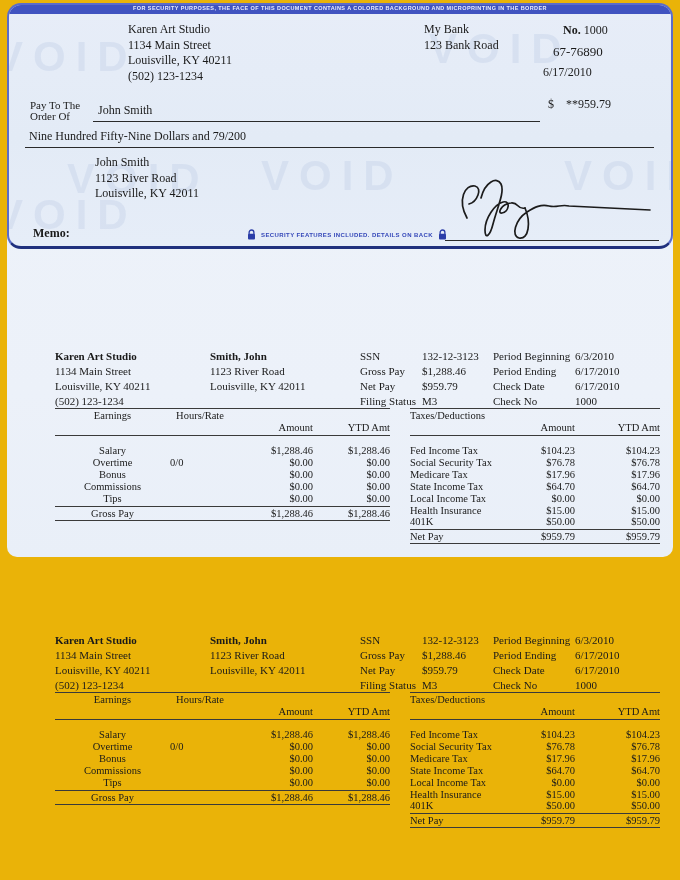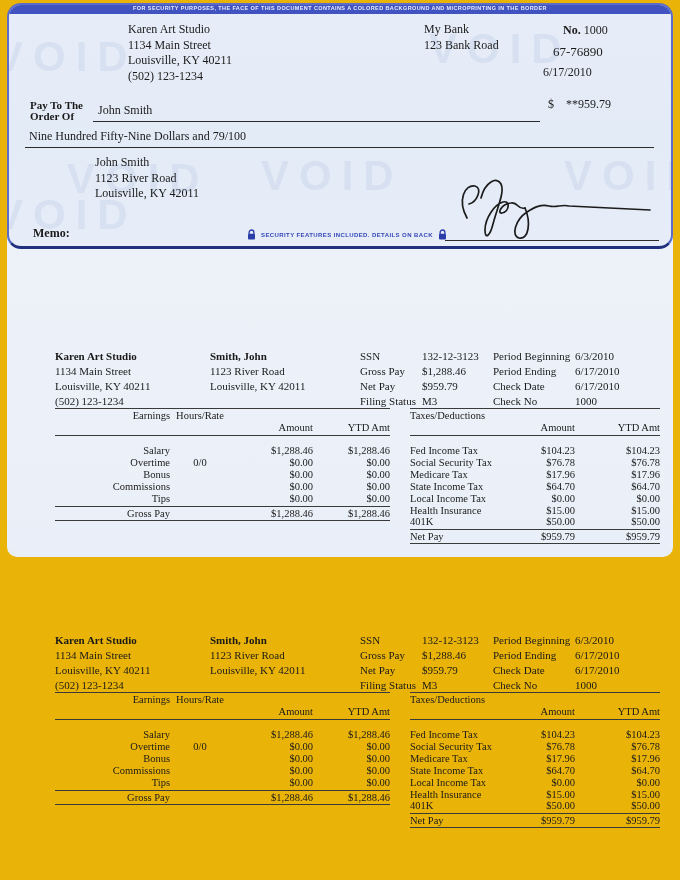--- a/index.html
+++ b/index.html
@@ -22,21 +22,21 @@
     font-family:"Liberation Sans", sans-serif; font-size:5.5px; font-weight:bold;
     letter-spacing:.4px; text-align:center; line-height:11px; white-space:nowrap; }
   .void { position:absolute; font-family:"Liberation Sans", sans-serif; font-weight:bold;
     font-size:42px; letter-spacing:10px; color:#ccd8ec; opacity:.55; user-select:none; }
   .payer-block { position:absolute; left:119px; top:17px; font-size:12px; line-height:15.5px; }
   .bank-block  { position:absolute; left:415px; top:17px; font-size:12px; line-height:15.5px; }
   .check-no { position:absolute; left:554px; top:18px; font-size:12px; }
   .check-no b { font-weight:bold; }
   .fraction { position:absolute; left:544px; top:39px; font-size:13px; }
   .check-date { position:absolute; left:534px; top:60px; font-size:12px; }
-  .payto { position:absolute; left:21px; top:95px; font-size:11px; font-weight:bold; line-height:11px; }
+  .payto { position:absolute; left:21px; top:95px; font-size:11px; font-weight:normal; line-height:11px; }
   .payee-line { position:absolute; left:84px; top:98px; width:447px; height:19px;
     border-bottom:1.2px solid #2a2a2a; font-size:12px; padding-left:5px; }
   .amount-num { position:absolute; left:539px; top:92px; font-size:12px; }
   .amount-num .ds { margin-right:12px; }
   .words-line { position:absolute; left:16px; top:124px; width:629px; height:19px;
     border-bottom:1.2px solid #2a2a2a; font-size:12px; padding-left:4px; }
   .payee-addr { position:absolute; left:86px; top:150px; font-size:12px; line-height:15.5px; }
   .memo-label { position:absolute; left:24px; top:221px; font-size:12px; font-weight:bold; }
   .memo-line { position:absolute; left:65px; top:205px; width:183px; height:33px;
     border-bottom:1.5px solid #1c2430; font-size:12px; padding-left:8px; line-height:33px; }
@@ -67,22 +67,22 @@
 
   .tbl { position:absolute; top:63px; font-size:10.5px; }
   .tbl-earn { left:55px; width:335px; }
   .tbl-ded  { left:410px; width:250px; }
   .thead { display:flex; border-top:1.1px solid #3a3a3a; border-bottom:1.1px solid #3a3a3a;
     padding:1px 0 2px 0; }
   .tbody { margin-top:9px; }
   .trow { display:flex; line-height:11.9px; }
   .ttotal { display:flex; line-height:13px; border-top:1.1px solid #3a3a3a;
     border-bottom:1.1px solid #3a3a3a; margin-top:1px; }
-  .c-name { width:115px; text-align:right; }
-  .c-hours { width:60px; text-align:center; }
+  .c-name { width:115px; text-align:center; }
+  .c-hours { width:60px; text-align:left; }
   .c-amt { width:83px; text-align:right; }
   .c-ytd { width:77px; text-align:right; }
   .d-name { width:118px; text-align:left; }
   .d-amt { width:47px; text-align:right; }
   .d-ytd { width:85px; text-align:right; }
   .h-center { text-align:center; }
   .h-right { text-align:right;margin-top:12px; }
 </style>
 </head>
 <body>
@@ -120,21 +120,21 @@
     <div class="check-date">6/17/2010</div>
 
     <div class="payto">
       <div>Pay To The</div>
       <div>Order Of</div>
     </div>
     <div class="payee-line">John Smith</div>
     <div class="amount-num">
       <span class="ds">$</span><span>**959.79</span>
     </div>
-    <div class="words-line">Nine Hundred Fifty-Nine Dollars and 79/100</div>
+    <div class="words-line">Nine Hundred Fifty-Nine Dollars and 79/200</div>
 
     <div class="payee-addr">
       <div>John Smith</div>
       <div>1123 River Road</div>
       <div>Louisville, KY 42011</div>
     </div>
 
     <div class="sig-area">
       <svg width="214" height="80" viewBox="0 0 214 80">
         <g fill="none" stroke="#1c1c1c" stroke-width="1.7" stroke-linecap="round">

